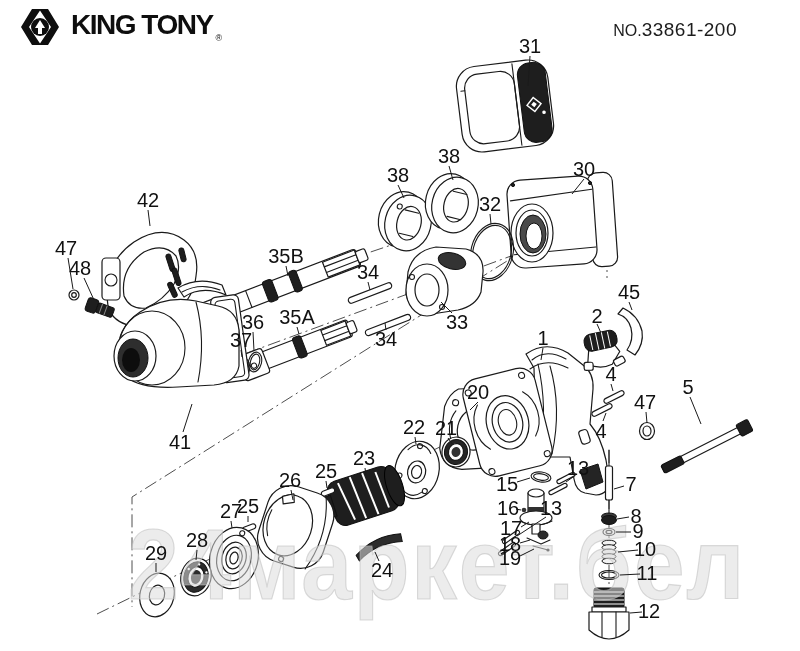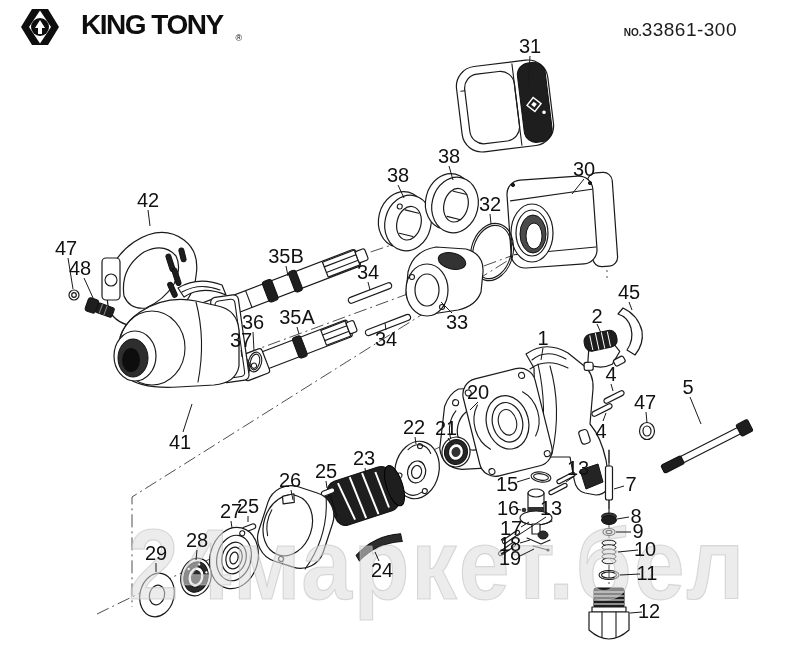--- a/index.html
+++ b/index.html
@@ -1,22 +1,22 @@
 <!DOCTYPE html>
 <html><head>
 <meta charset="utf-8">
 <style>
   html,body{margin:0;padding:0;background:#fff;}
   body{width:800px;height:651px;position:relative;font-family:"Liberation Sans",sans-serif;overflow:hidden;}
   .stage{position:absolute;left:0;top:0;width:800px;height:651px;}
-  .brand{position:absolute;left:18px;top:7px;display:flex;align-items:flex-start;gap:19px;}
+  .brand{position:absolute;left:18px;top:7px;display:flex;align-items:flex-start;gap:9px;}
   .brand-text{font-size:28px;font-weight:bold;letter-spacing:-1.5px;color:#0e0e0e;line-height:36px;}
   .models{position:absolute;top:19px;right:63px;text-align:right;color:#1c1c1c;}
   .models .row{line-height:21px;white-space:nowrap;}
-  .no-prefix{font-size:10px;font-weight:bold;letter-spacing:0;}
+  .no-prefix{font-size:16px;font-weight:normal;letter-spacing:0;}
   .model-num{font-size:19px;letter-spacing:0.5px;}
   .callout{font:20px "Liberation Sans",sans-serif;fill:#111;text-anchor:middle;}
   .leader{stroke:#1a1a1a;stroke-width:1;fill:none;}
   .wh{fill:#fff;stroke:#1a1a1a;stroke-width:1.2;stroke-linejoin:round;}
   .ln{fill:none;stroke:#1a1a1a;stroke-width:1.1;stroke-linejoin:round;stroke-linecap:round;}
   .dk{fill:#1e1e1e;stroke:#111;stroke-width:1;}
   .phantom{stroke:#3a3a3a;stroke-width:.9;fill:none;stroke-dasharray:13 4 2 4;}
   .wm{font-family:"Liberation Sans",sans-serif;font-weight:bold;fill:#dcdcdc;fill-opacity:.55;stroke:#bdbdbd;stroke-opacity:.55;stroke-width:1.2;letter-spacing:2px;}
 </style>
 </head>
@@ -489,16 +489,16 @@
     <path d="M30 2 L41 20 L30 38 L21 38 L33 20 L21 2 Z" fill="#0e0e0e"></path>
     <circle cx="22" cy="20" r="9" fill="#0e0e0e"></circle>
     <path d="M22 13 L27 21 L24 21 L24 27 L20 27 L20 21 L17 21 Z" fill="#fff"></path>
   </svg>
   <span class="brand-text">KING TONY</span>
   <span style="font-size:9px;color:#0e0e0e;margin:26px 0 0 -6px;">®</span>
 </div>
 
 <div class="models">
   <div class="row">
-    <span class="no-prefix">NO.</span><span class="model-num">33861-300</span>
+    <span class="no-prefix">NO.</span><span class="model-num">33861-200</span>
   </div>
 </div>
 </div>
 
 </body></html>

